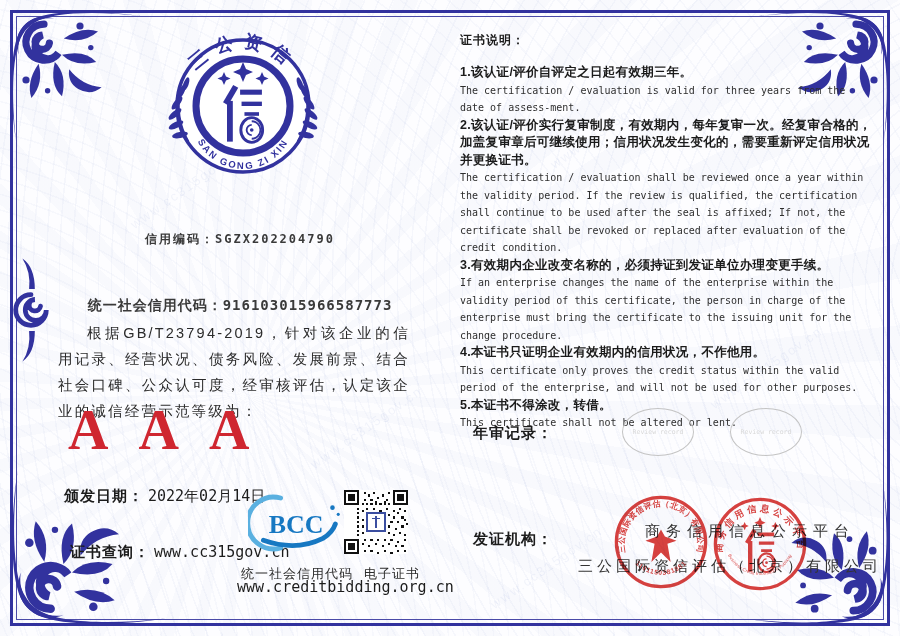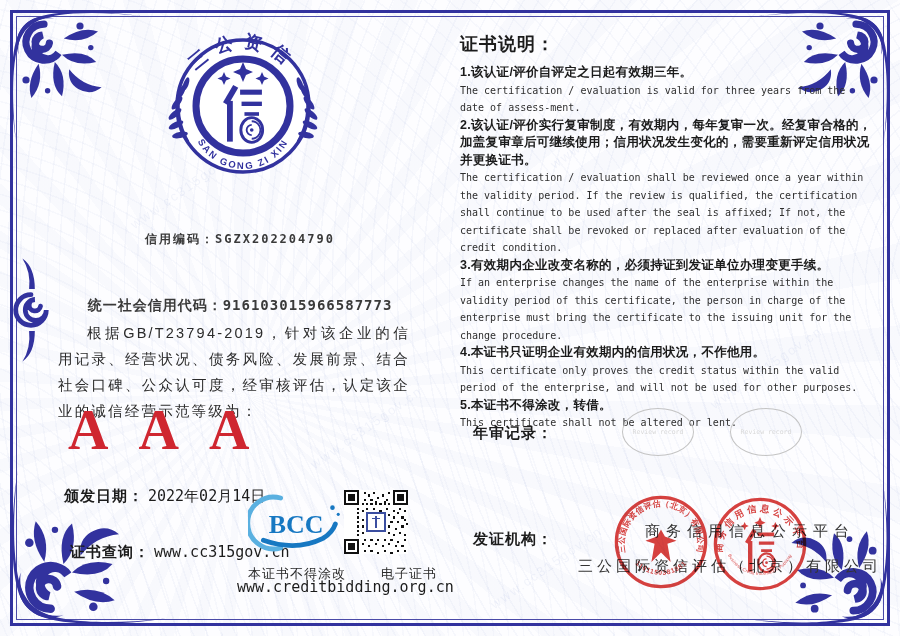--- a/index.html
+++ b/index.html
@@ -38,24 +38,24 @@
          letter-spacing:30px;padding-left:30px;box-sizing:border-box;}
   .info-row{position:absolute;left:64px;font-size:15px;white-space:nowrap;}
   .info-row .lbl{font-weight:bold;color:#1c1c1c;letter-spacing:1px;}
   .info-row .val{font-family:"DejaVu Sans Mono",monospace;color:#1c1c1c;margin-left:4px;}
   .r1{top:487px;} .r2{top:520px;} .r3{top:543px;margin-left:6px;}
   .r4{top:578px;left:233px;}
   .bcc-wrap{position:absolute;left:248px;top:492px;width:96px;height:62px;}
   .qr-wrap{position:absolute;left:344px;top:490px;width:64px;height:64px;}
   .badge-label{position:absolute;top:565px;font-size:13px;color:#2b2b2b;letter-spacing:1px;}
   .bl1{left:232px;width:130px;text-align:center;}
-  .bl2{left:350px;width:70px;text-align:center;padding-left:24px;}
+  .bl2{left:350px;width:70px;text-align:right;}
 
   
-  .notes-head{position:absolute;left:460px;top:32px;font-size:18px;font-weight:bold;color:#1c1c1c;letter-spacing:1px;}
+  .notes-head{position:absolute;left:460px;top:32px;font-size:12px;font-weight:bold;color:#1c1c1c;letter-spacing:1px;}
   .notes{position:absolute;left:460px;top:64px;width:412px;}
   .notes p{margin:0;}
   .notes .zh{font-size:12.5px;line-height:17.5px;color:#1b1b1b;font-weight:bold;letter-spacing:.3px;}
   .notes .en{font-size:10px;line-height:17.5px;color:#2e2e2e;font-family:"DejaVu Sans Mono",monospace;}
   .review-label{position:absolute;left:473px;top:424px;font-size:15px;font-weight:bold;color:#1c1c1c;letter-spacing:1px;}
   .oval{position:absolute;top:408px;width:70px;height:46px;border:1px solid #c4c4c4;border-radius:50%;
         display:flex;align-items:center;justify-content:center;font-size:6.5px;color:#d8d8d8;
         font-family:"DejaVu Sans Mono",monospace;}
   .oval.o1{left:622px;} .oval.o2{left:730px;}
   .issuer-label{position:absolute;left:473px;top:530px;font-size:15px;font-weight:bold;color:#1c1c1c;letter-spacing:1px;}
@@ -200,21 +200,21 @@
       <rect x="0" y="0" width="29" height="29" fill="#ffffff"></rect>
       <path fill="#111111" d="M0 0h7v7H0z M22 0h7v7h-7z M0 22h7v7H0z"></path>
       <path fill="#ffffff" d="M1 1h5v5H1z M23 1h5v5h-5z M1 23h5v5H1z"></path>
       <path fill="#111111" d="M2 2h3v3H2z M24 2h3v3h-3z M2 24h3v3H2z"></path>
       <path fill="#111111" d="M8 6h1v1H8z M10 6h1v1h-1z M12 6h1v1h-1z M14 6h1v1h-1z M16 6h1v1h-1z M18 6h1v1h-1z M20 6h1v1h-1z M6 8h1v1H6z M6 10h1v1H6z M6 12h1v1H6z M6 14h1v1H6z M6 16h1v1H6z M6 18h1v1H6z M6 20h1v1H6z"></path>
       <path fill="#111111" d="M9 1h1v1H9z M11 2h1v1h-1z M13 1h1v1h-1z M15 3h1v1h-1z M17 2h1v1h-1z M19 4h1v1h-1z M20 1h1v1h-1z M9 4h1v1H9z M12 4h1v1h-1z M14 5h1v1h-1z M18 5h1v1h-1z M8 9h1v1H8z M10 8h1v1h-1z M13 8h1v1h-1z M16 9h1v1h-1z M19 8h1v1h-1z M22 9h1v1h-1z M25 8h1v1h-1z M27 9h1v1h-1z M24 10h1v1h-1z M26 12h1v1h-1z M22 12h1v1h-1z M20 11h1v1h-1z M8 13h1v1H8z M24 14h1v1h-1z M27 13h1v1h-1z M21 14h1v1h-1z M8 16h1v1H8z M20 16h1v1h-1z M23 17h1v1h-1z M26 16h1v1h-1z M28 15h1v1h-1z M8 19h1v1H8z M20 19h1v1h-1z M22 20h1v1h-1z M25 19h1v1h-1z M27 20h1v1h-1z M9 22h1v1H9z M12 22h1v1h-1z M15 22h1v1h-1z M18 22h1v1h-1z M21 22h1v1h-1z M24 23h1v1h-1z M27 22h1v1h-1z M8 24h1v1H8z M11 25h1v1h-1z M14 24h1v1h-1z M17 25h1v1h-1z M20 24h1v1h-1z M23 25h1v1h-1z M26 25h1v1h-1z M9 27h1v1H9z M12 27h1v1h-1z M15 28h1v1h-1z M18 27h1v1h-1z M21 28h1v1h-1z M24 27h1v1h-1z M27 27h1v1h-1z"></path>
       <rect x="10.5" y="10.5" width="8" height="8" fill="#ffffff" stroke="#3b4ea0" stroke-width="0.7"></rect>
       <path d="M12.5 13h4 M14.5 12v5" stroke="#3b4ea0" stroke-width="0.7" fill="none"></path>
     </svg>
   </div>
-  <div class="badge-label bl1">本证书不得涂改</div>
+  <div class="badge-label bl1">统一社会信用代码</div>
   <div class="badge-label bl2">电子证书</div>
 
   <div class="notes-head">证书说明：</div>
   <div class="notes">
     <p class="zh">1.该认证/评价自评定之日起有效期三年。</p>
     <p class="en">The certification / evaluation is valid for three years from the date of assess-ment.</p>
     <p class="zh">2.该认证/评价实行复审制度，有效期内，每年复审一次。经复审合格的，加盖复审章后可继续使用；信用状况发生变化的，需要重新评定信用状况并更换证书。</p>
     <p class="en">The certification / evaluation shall be reviewed once a year within the validity period. If the review is qualified, the certification shall continue to be used after the seal is affixed; If not, the certificate shall be revoked or replaced after evaluation of the credit condition.</p>
     <p class="zh">3.有效期内企业改变名称的，必须持证到发证单位办理变更手续。</p>
     <p class="en">If an enterprise changes the name of the enterprise within the validity period of this certificate, the person in charge of the enterprise must bring the certificate to the issuing unit for the change procedure.</p>

